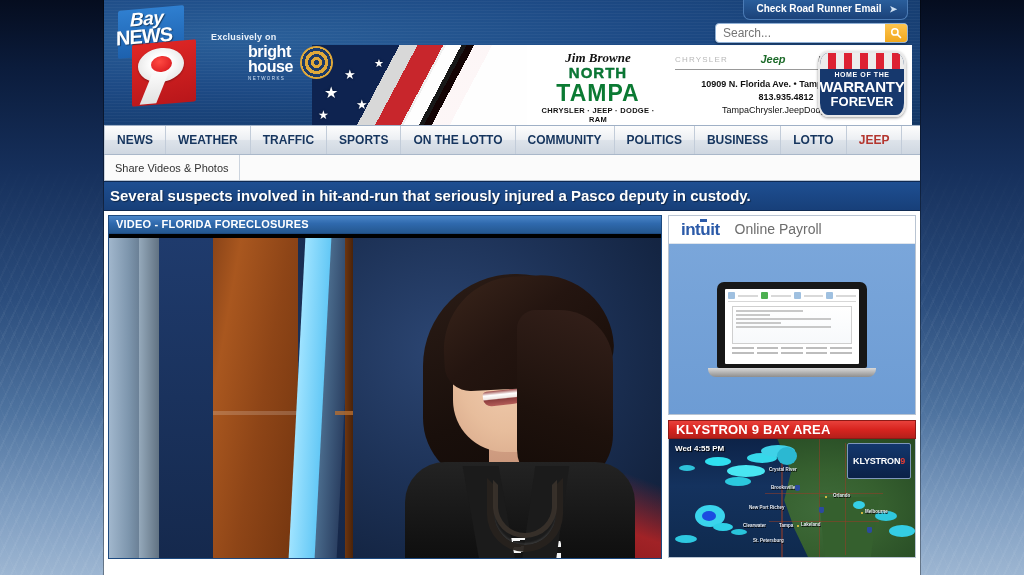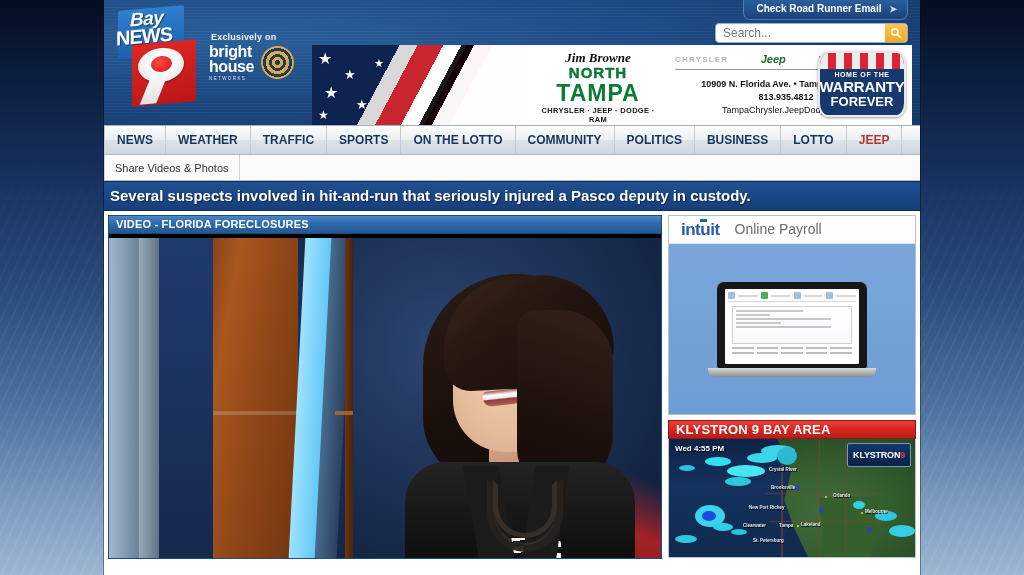--- a/index.html
+++ b/index.html
@@ -95,21 +95,21 @@
     transform:skewX(-22deg) skewY(-5deg);
   }
 
   
   #brighthouse { position:absolute; left:105px; top:32px; z-index:4; }
   #bh-excl {
     font:600 9px/10px "Liberation Sans", sans-serif; color:#eaf2fb;
     letter-spacing:.2px; margin-left:2px;
   }
   #bh-wrap { display:flex; align-items:center; gap:7px; margin-top:2px; }
-  #bh-words { font:700 16px/15px "Liberation Sans", sans-serif; color:#fff; letter-spacing:-.4px;}
+  #bh-words { font:700 16px/15px "Liberation Sans", sans-serif; color:#fff; letter-spacing:-.4px;margin-left:39px;}
   #bh-words span { display:block; }
   #bh-net { font:400 4.5px/5px "Liberation Sans", sans-serif; color:#cfe0f2; letter-spacing:1.4px; margin-top:2px;}
   #bh-target {
     width:33px; height:33px; border-radius:50%;
     background:
       radial-gradient(circle,
         #1b3b6b 0 12%, #e0a93a 12% 24%, #1b3b6b 24% 36%,
         #e0a93a 36% 50%, #1b3b6b 50% 62%, #e0a93a 62% 78%,
         #1b3b6b 78% 88%, #e0a93a 88% 100%);
   }
@@ -179,21 +179,21 @@
     font:900 23px/24px "Liberation Sans", sans-serif; color:#0b7a33;
     letter-spacing:1px;
   }
   #jb-brands { font:700 7.5px/9px "Liberation Sans", sans-serif; color:#111; letter-spacing:.3px; margin-top:1px;}
   #ad-marques {
     position:absolute; left:148px; top:10px; width:222px;
     display:flex; align-items:center; justify-content:space-between;
     border-bottom:1px solid #999; padding-bottom:5px;
   }
   .mq { font:700 8px/9px "Liberation Sans", sans-serif; color:#555; }
-  .mq.chrysler { color:#b8b8b8; letter-spacing:1.2px; font-weight:700;}
+  .mq.chrysler { color:#b8b8b8; letter-spacing:1.2px; font-weight:400;}
   .mq.jeep { color:#1d6b2a; font-style:italic; font-size:11px; }
   .mq.dodge { color:#444; font-style:italic; font-size:9px; letter-spacing:-.5px;}
   .mq.ram { color:#666; font-size:7px; }
   #ad-contact {
     position:absolute; left:148px; top:33px; width:222px; text-align:center;
     font:700 9px/13px "Liberation Sans", sans-serif; color:#111;
   }
   #ad-contact div:nth-child(3){ font-weight:400; }
   #warranty {
     position:absolute; right:6px; top:6px; width:88px; height:66px;
@@ -489,21 +489,21 @@
   .radar-echo { position:absolute; border-radius:50%; filter:blur(.4px); }
   #radar-time {
     position:absolute; left:6px; top:5px; z-index:4;
     font:bold 8px/10px "Liberation Sans", sans-serif; color:#fff;
     text-shadow:1px 1px 1px #000;
   }
   #radar-badge {
     position:absolute; right:4px; top:4px; z-index:4;
     background:linear-gradient(180deg,#13376d,#0b2147);
     border:1px solid #7f97bb; border-radius:2px;
-    padding:6px 5px;
+    padding:12px 5px;
     font:bold 9px/10px "Liberation Sans", sans-serif; color:#fff;
     letter-spacing:-.2px;
   }
   #radar-badge .nine { color:#e23b33; }
   .city {
     position:absolute; z-index:4;
     font:bold 4.5px/6px "Liberation Sans", sans-serif; color:#e9eef5;
     text-shadow:.5px .5px .6px #000; white-space:nowrap;
   }
   .city-dot {

